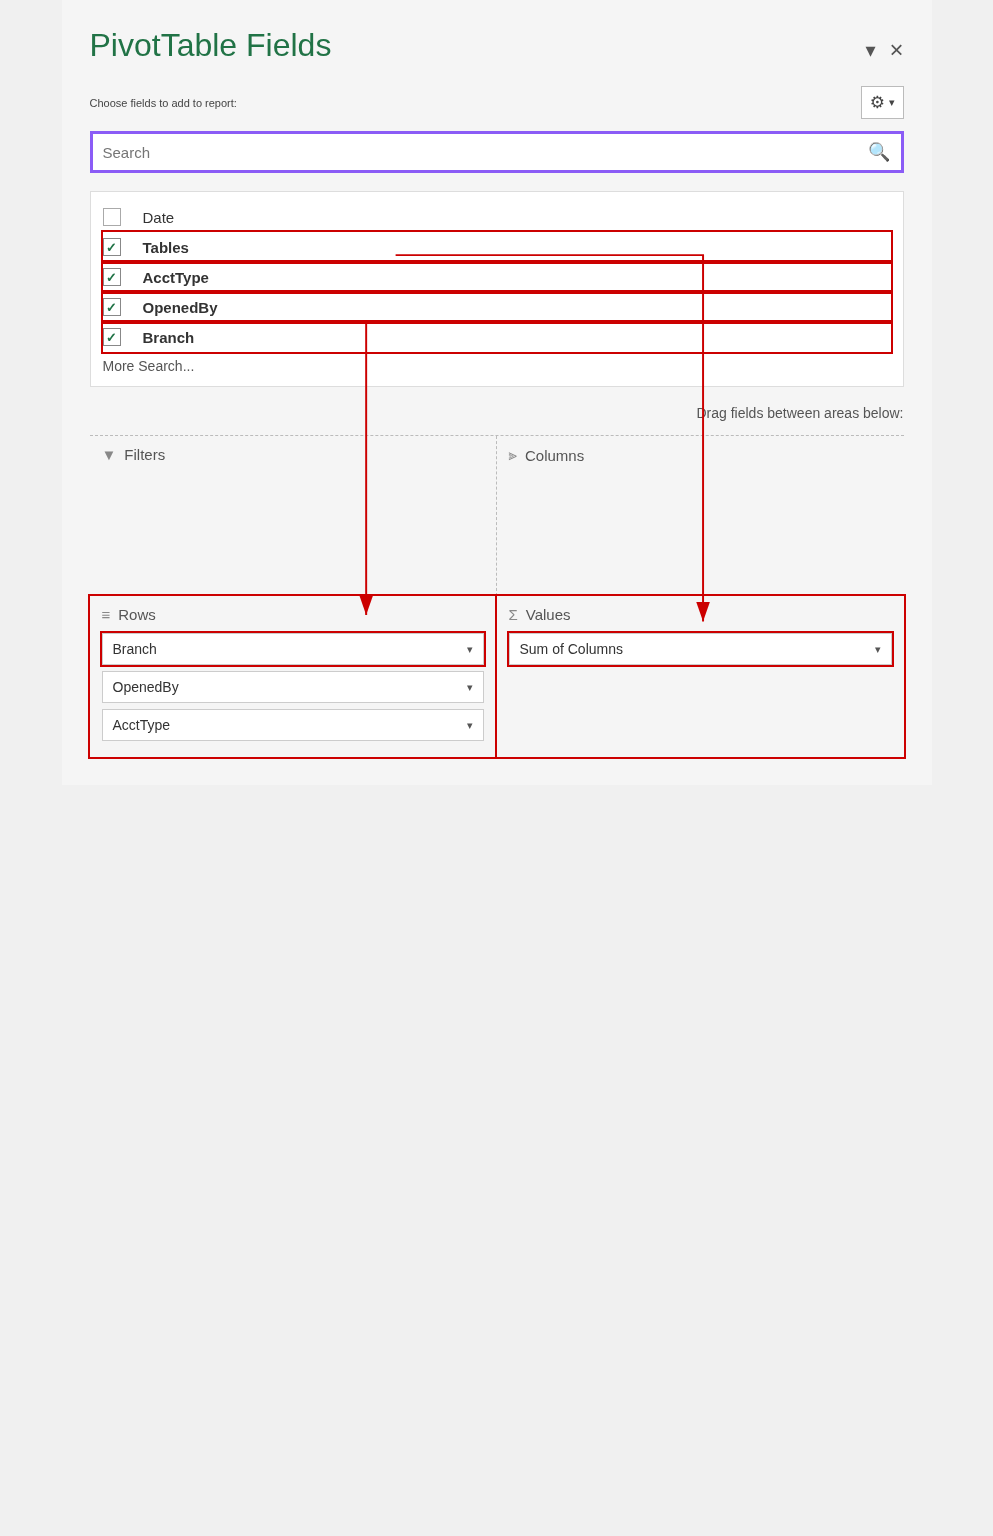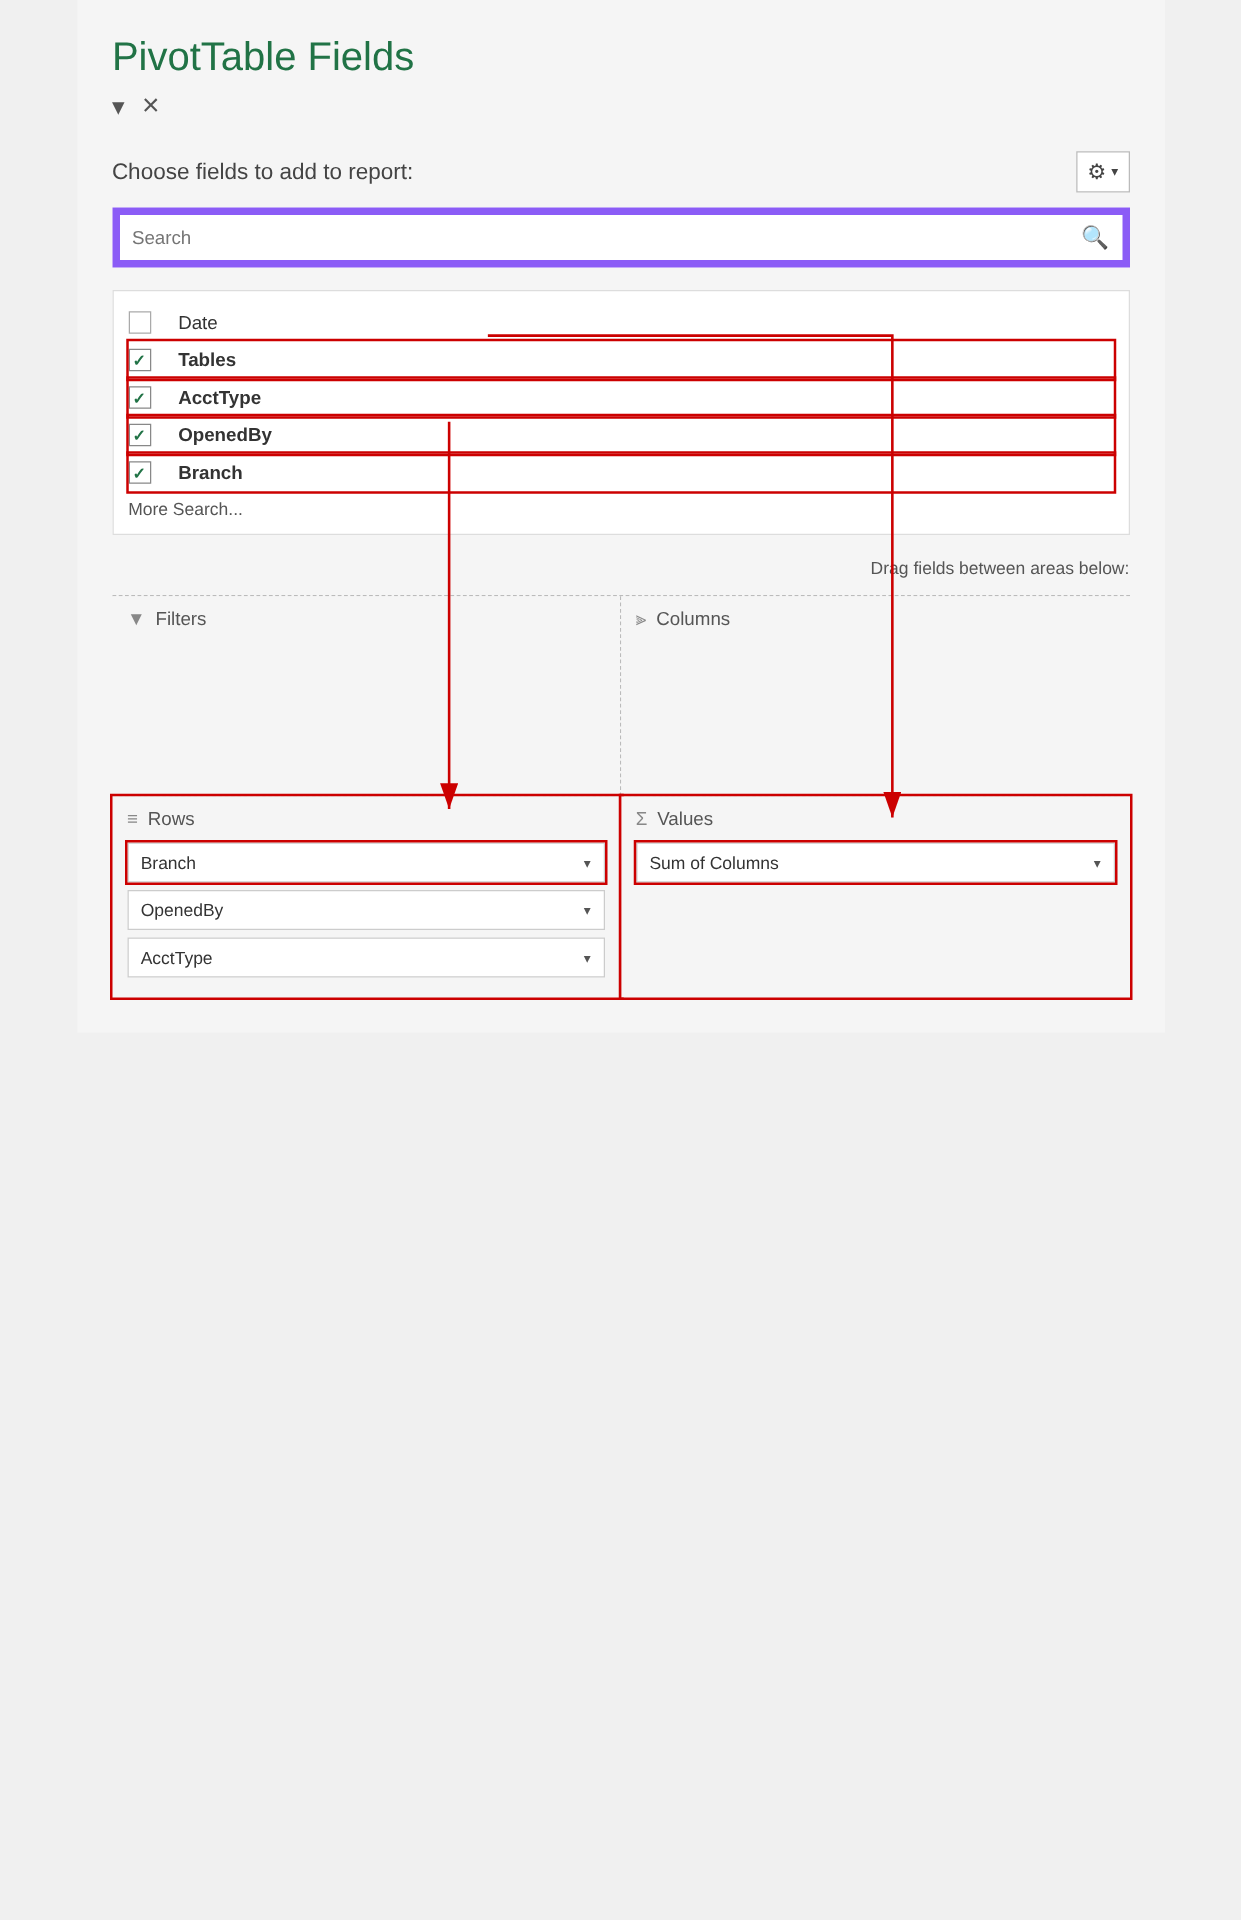--- a/index.html
+++ b/index.html
@@ -15,21 +15,20 @@
       width: 870px;
       background: #f5f5f5;
       padding: 28px 28px 28px 28px;
       position: relative;
     }
     .panel-header {
       display: flex;
       justify-content: space-between;
       align-items: flex-start;
       margin-bottom: 22px;
-      flex-direction: column;
     }
     .panel-title {
       font-size: 32px;
       color: #217346;
       font-weight: 300;
       line-height: 1.1;
     }
     .panel-header-icons {
       display: flex;
       align-items: center;
@@ -41,21 +40,21 @@
       color: #555;
       cursor: pointer;
     }
     .subheader-row {
       display: flex;
       justify-content: space-between;
       align-items: center;
       margin-bottom: 12px;
     }
     .subheader-label {
-      font-size: 18px;
+      font-size: 11px;
       color: #444;
     }
     .gear-btn {
       display: flex;
       align-items: center;
       border: 1px solid #bbb;
       background: #fff;
       padding: 5px 8px;
       cursor: pointer;
       gap: 4px;
@@ -65,21 +64,21 @@
       color: #444;
     }
     .gear-btn .dropdown-arrow {
       font-size: 11px;
       color: #444;
     }
     .search-box {
       display: flex;
       align-items: center;
       background: #fff;
-      border: 6px solid #8b5cf6;
+      border: 3px solid #8b5cf6;
       padding: 7px 10px;
       margin-bottom: 18px;
     }
     .search-input {
       border: none;
       outline: none;
       font-size: 15px;
       color: #888;
       flex: 1;
       background: transparent;

